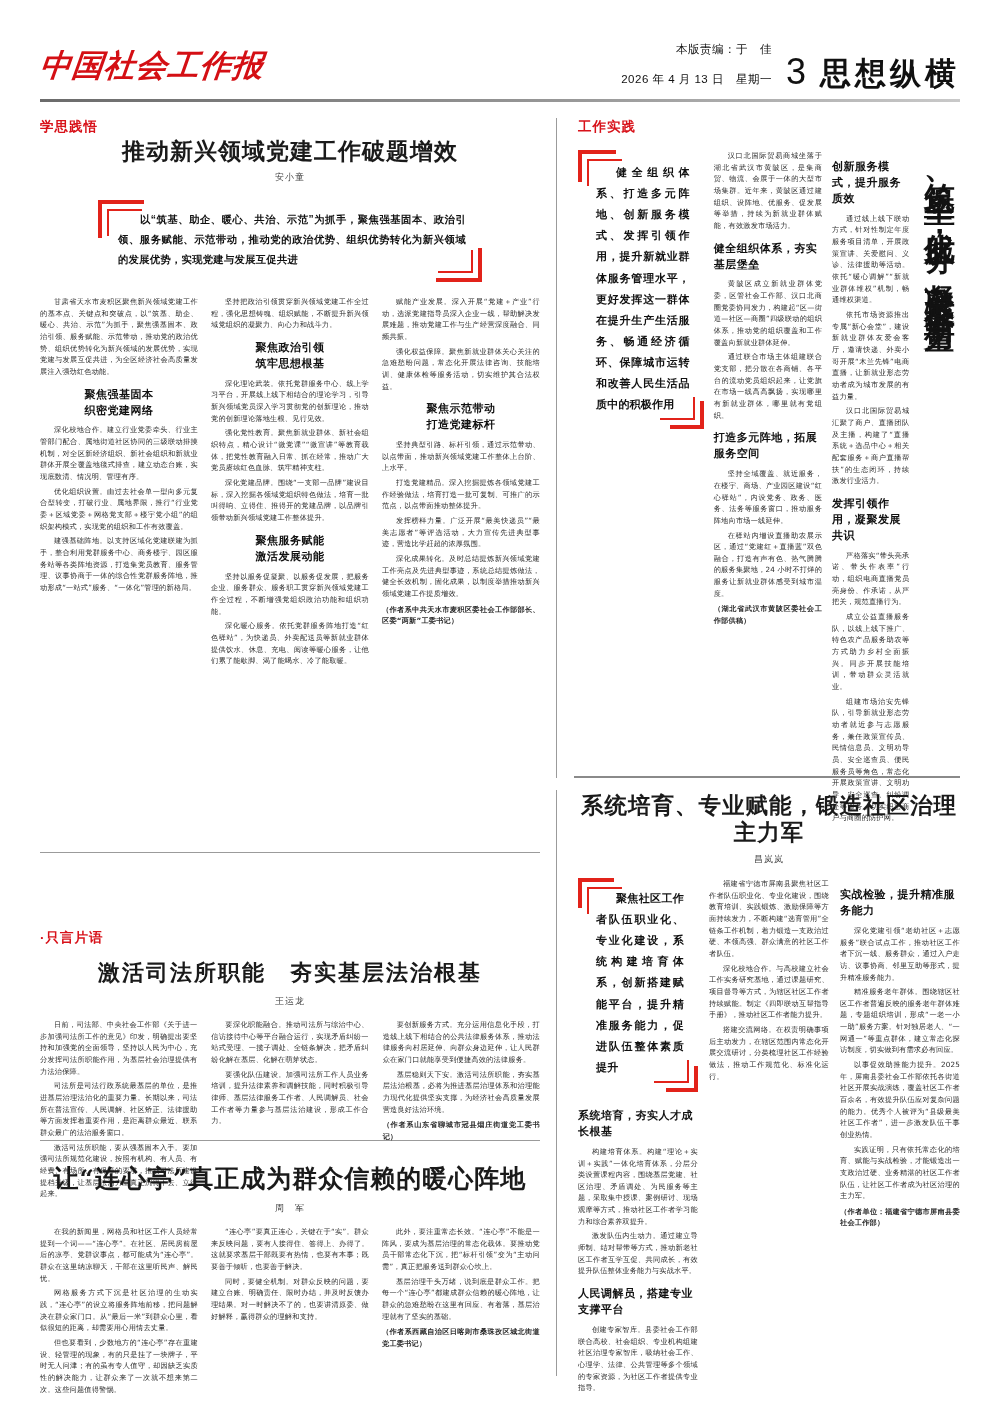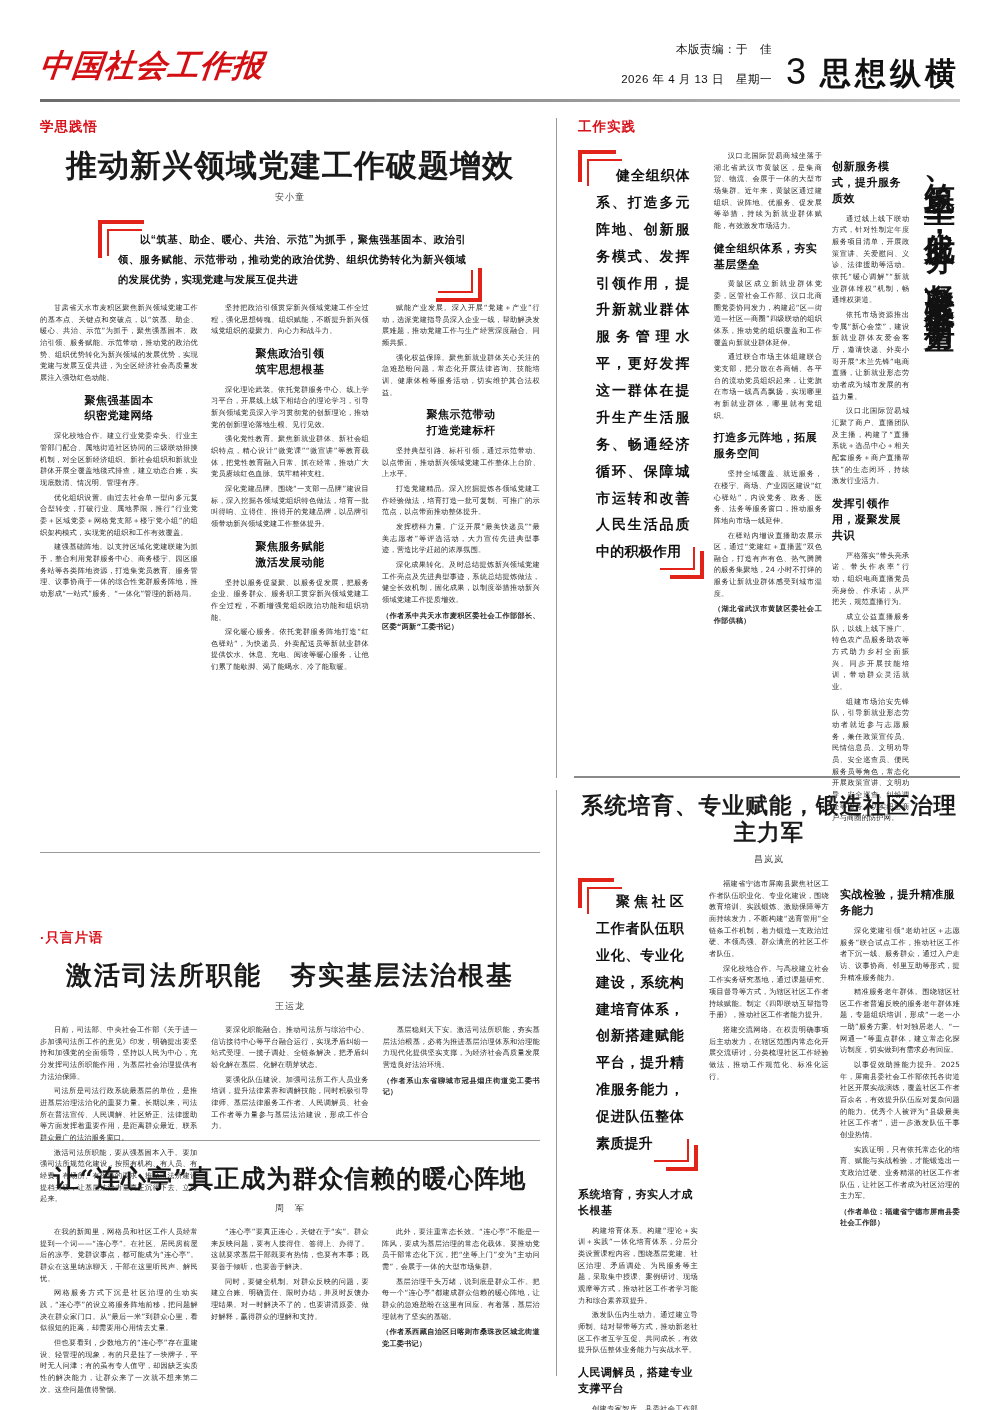--- a/index.html
+++ b/index.html
@@ -62,21 +62,21 @@
     border-left:4px solid #e2231a;border-top:4px solid #e2231a;}
   .brk-tl:after{content:"";position:absolute;left:5px;top:5px;width:33px;height:25px;
     border-left:2px solid #e2231a;border-top:2px solid #e2231a;}
   .brk-br{right:0;bottom:0;width:42px;height:30px;
     border-right:4px solid #e2231a;border-bottom:4px solid #e2231a;}
   .brk-br:after{content:"";position:absolute;right:5px;bottom:5px;width:33px;height:21px;
     border-right:2px solid #e2231a;border-bottom:2px solid #e2231a;}
 
   
   .lead-v{position:relative;padding:12px 14px 14px 18px;}
-  .lead-v .txt{font-family:"Liberation Sans",sans-serif;font-weight:700;font-size:14px;
+  .lead-v .txt{font-family:"Liberation Sans",sans-serif;font-weight:700;font-size:11px;
     line-height:1.92;color:#111;text-align:justify;text-indent:20px;letter-spacing:.2px;}
 
   
   .vhead{
     writing-mode:vertical-rl;text-orientation:upright;
     font-family:"DejaVu Serif",serif;font-weight:700;font-size:31px;
     letter-spacing:5px;line-height:1.05;color:#121212;
   }
 
   
@@ -105,30 +105,30 @@
   <div class="vline" style="left:556px;top:118px;height:660px;"></div>
   <div class="hline" style="left:40px;top:852px;width:500px;"></div>
   <div class="hline thick" style="left:574px;top:776px;width:386px;"></div>
   <div class="vline" style="left:556px;top:790px;height:586px;"></div>
   <div class="hline" style="left:40px;top:1140px;width:500px;"></div>
 
   <div style="position:absolute;left:40px;top:118px;width:500px;">
 
     <div class="red-label">学思践悟</div>
 
-    <div class="headline" style="font-size:31px;margin-top:13px;line-height:1.12;font-family:Liberation Serif, serif;">推动新兴领域党建工作破题增效</div>
+    <div class="headline" style="font-size:23px;margin-top:2px;line-height:1.12;">推动新兴领域党建工作破题增效</div>
     <div class="byline">安小童</div>
 
     <div class="lead" style="margin:16px 58px 0 58px;">
       <span class="brk brk-tl"></span>
       <span class="brk brk-br"></span>
       <div class="txt">以“筑基、助企、暖心、共治、示范”为抓手，聚焦强基固本、政治引领、服务赋能、示范带动，推动党的政治优势、组织优势转化为新兴领域的发展优势，实现党建与发展互促共进</div>
     </div>
 
-    <div style="display:flex;gap:13px;margin-top:0;width:500px;">
+    <div style="display:flex;gap:13px;margin-top:14px;width:500px;">
 
       <div class="col" style="width:158px;">
         <p>甘肃省天水市麦积区聚焦新兴领域党建工作的基本点、关键点和突破点，以“筑基、助企、暖心、共治、示范”为抓手，聚焦强基固本、政治引领、服务赋能、示范带动，推动党的政治优势、组织优势转化为新兴领域的发展优势，实现党建与发展互促共进，为全区经济社会高质量发展注入强劲红色动能。</p>
         <div class="sub" style="white-space:pre-line;">聚焦强基固本
 织密党建网络</div>
         <p>深化校地合作。建立行业党委牵头、行业主管部门配合、属地街道社区协同的三级联动排摸机制，对全区新经济组织、新社会组织和新就业群体开展全覆盖地毯式排查，建立动态台账，实现底数清、情况明、管理有序。</p>
         <p>优化组织设置。由过去社会单一型向多元复合型转变，打破行业、属地界限，推行“行业党委＋区域党委＋网格党支部＋楼宇党小组”的组织架构模式，实现党的组织和工作有效覆盖。</p>
         <p>建强基础阵地。以支持区域化党建联建为抓手，整合利用党群服务中心、商务楼宇、园区服务站等各类阵地资源，打造集党员教育、服务管理、议事协商于一体的综合性党群服务阵地，推动形成“一站式”服务、“一体化”管理的新格局。</p>
       </div>
 
@@ -237,34 +237,35 @@
         <p>实践证明，只有依托常态化的培育、赋能与实战检验，才能锻造出一支政治过硬、业务精湛的社区工作者队伍，让社区工作者成为社区治理的主力军。</p>
         <div class="credit">（作者单位：福建省宁德市屏南县委社会工作部）</div>
       </div>
     </div>
   </div>
 
   <div style="position:absolute;left:40px;top:929px;width:500px;">
 
     <div class="red-label">·只言片语</div>
 
-    <div class="headline" style="font-size:26px;margin-top:11px;letter-spacing:2px;">激活司法所职能　夯实基层法治根基</div>
+    <div class="headline" style="font-size:22px;margin-top:11px;letter-spacing:2px;">激活司法所职能　夯实基层法治根基</div>
     <div class="byline">王运龙</div>
 
     <div style="display:flex;gap:14px;margin-top:11px;">
       <div class="col" style="width:158px;">
         <p>日前，司法部、中央社会工作部《关于进一步加强司法所工作的意见》印发，明确提出要坚持和加强党的全面领导，坚持以人民为中心，充分发挥司法所职能作用，为基层社会治理提供有力法治保障。</p>
         <p>司法所是司法行政系统最基层的单位，是推进基层治理法治化的重要力量。长期以来，司法所在普法宣传、人民调解、社区矫正、法律援助等方面发挥着重要作用，是距离群众最近、联系群众最广的法治服务窗口。</p>
         <p>激活司法所职能，要从强基固本入手。要加强司法所规范化建设，按照有机构、有人员、有经费、有场所、有保障的要求，推动司法所建设提档升级，让基层法治力量真正沉得下去、立得起来。</p>
       </div>
       <div class="col" style="width:158px;">
         <p>要深化职能融合。推动司法所与综治中心、信访接待中心等平台融合运行，实现矛盾纠纷一站式受理、一揽子调处、全链条解决，把矛盾纠纷化解在基层、化解在萌芽状态。</p>
         <p>要强化队伍建设。加强司法所工作人员业务培训，提升法律素养和调解技能，同时积极引导律师、基层法律服务工作者、人民调解员、社会工作者等力量参与基层法治建设，形成工作合力。</p>
       </div>
       <div class="col" style="width:158px;">
+        <p>要创新服务方式。充分运用信息化手段，打造线上线下相结合的公共法律服务体系，推动法律服务向村居延伸、向群众身边延伸，让人民群众在家门口就能享受到便捷高效的法律服务。</p>
         <p>基层稳则天下安。激活司法所职能，夯实基层法治根基，必将为推进基层治理体系和治理能力现代化提供坚实支撑，为经济社会高质量发展营造良好法治环境。</p>
         <div class="credit">（作者系山东省聊城市冠县烟庄街道党工委书记）</div>
       </div>
     </div>
   </div>
 
   <div style="position:absolute;left:40px;top:1162px;width:500px;">
 
     <div class="headline" style="font-size:25px;letter-spacing:1px;">让“连心亭”真正成为群众信赖的暖心阵地</div>
     <div class="byline">周　军</div>
@@ -273,20 +274,20 @@
       <div class="col" style="width:158px;">
         <p>在我的新闻里，网格员和社区工作人员经常提到一个词——“连心亭”。在社区、居民房前屋后的凉亭、党群议事点，都可能成为“连心亭”。群众在这里纳凉聊天，干部在这里听民声、解民忧。</p>
         <p>网格服务方式下沉是社区治理的生动实践，“连心亭”的设立将服务阵地前移，把问题解决在群众家门口。从“最后一米”到群众心里，看似很短的距离，却需要用心用情去丈量。</p>
         <p>但也要看到，少数地方的“连心亭”存在重建设、轻管理的现象，有的只是挂了一块牌子，平时无人问津；有的虽有专人值守，却因缺乏实质性的解决能力，让群众来了一次就不想来第二次。这些问题值得警惕。</p>
       </div>
       <div class="col" style="width:158px;">
         <p>“连心亭”要真正连心，关键在于“实”。群众来反映问题，要有人接得住、答得上、办得了。这就要求基层干部既要有热情，也要有本事；既要善于倾听，也要善于解决。</p>
         <p>同时，要健全机制。对群众反映的问题，要建立台账、明确责任、限时办结，并及时反馈办理结果。对一时解决不了的，也要讲清原委、做好解释，赢得群众的理解和支持。</p>
       </div>
       <div class="col" style="width:158px;">
-        <p>此外，要注重常态长效。“连心亭”不能是一阵风，要成为基层治理的常态化载体。要推动党员干部常态化下沉，把“坐等上门”变为“主动问需”，会展于一体的大型市场集群。</p>
+        <p>此外，要注重常态长效。“连心亭”不能是一阵风，要成为基层治理的常态化载体。要推动党员干部常态化下沉，把“标杆引领”变为“主动问需”，真正把服务送到群众心坎上。</p>
         <p>基层治理千头万绪，说到底是群众工作。把每一个“连心亭”都建成群众信赖的暖心阵地，让群众的急难愁盼在这里有回应、有着落，基层治理就有了坚实的基础。</p>
         <div class="credit">（作者系西藏自治区日喀则市桑珠孜区城北街道党工委书记）</div>
       </div>
     </div>
   </div>
 
 </div>
 
 </body></html>

